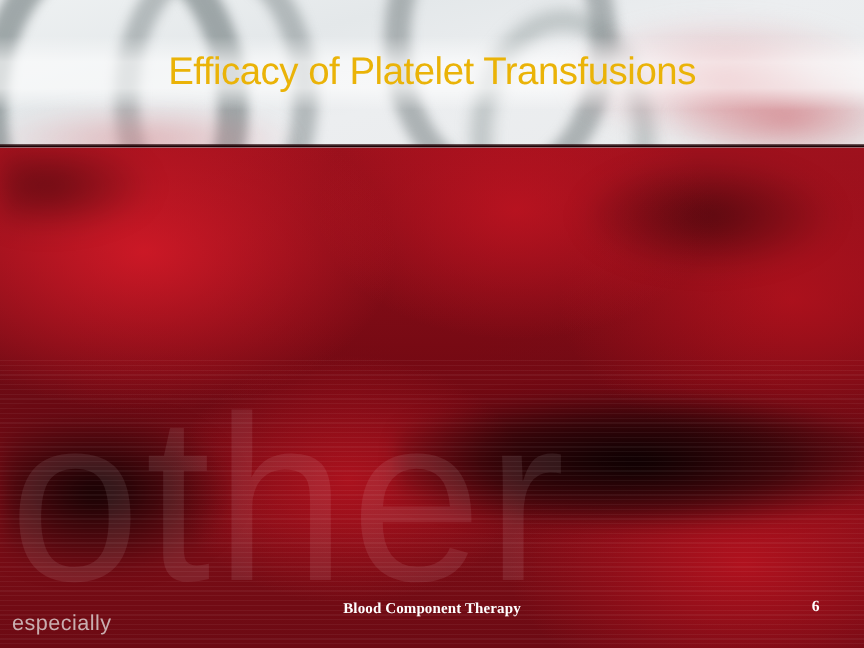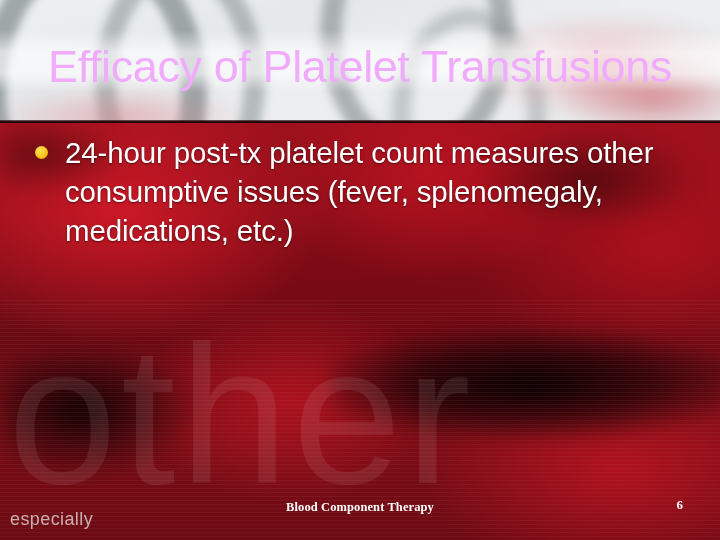--- a/index.html
+++ b/index.html
@@ -159,23 +159,23 @@
     left: 0; bottom: 0; width: 720px; height: 3px;
     background: linear-gradient(180deg, rgba(40,4,8,0.55) 0%, #1b0305 60%, #2b0509 100%);
   }
 
   .slide-title {
     position: absolute;
     left: 0; top: 41px;
     width: 720px;
     text-align: center;
     font-family: "Liberation Sans", sans-serif;
-    font-size: 45px;
-    font-weight: 400;
-    color: #f0abfc;
+    font-size: 32px;
+    font-weight: 400;
+    color: #eab308;
     letter-spacing: -0.4px;
     white-space: nowrap;
   }
 
   
   .body-area {
     position: absolute;
     left: 33px;
     top: 133px;
     width: 650px;
@@ -264,24 +264,20 @@
     <div class="hdr-pink-3"></div>
     <div class="hdr-white-wash"></div>
     <div class="hdr-edge"></div>
   </div>
 
   <div class="slide-title">Efficacy of Platelet Transfusions</div>
 
   <div class="body-area">
 
 
-    <div class="bullet-row">
-      <span class="bullet-dot"></span>
-      <span class="bullet-text">24-hour post-tx platelet count measures other consumptive issues (fever, splenomegaly, medications, etc.)</span>
-    </div>
 
   </div>
 
   <div class="footer-title">Blood Component Therapy</div>
   <div class="footer-pagenum">6</div>
   <div class="corner-brand">especially</div>
 
 </div>
 
 </body></html>

